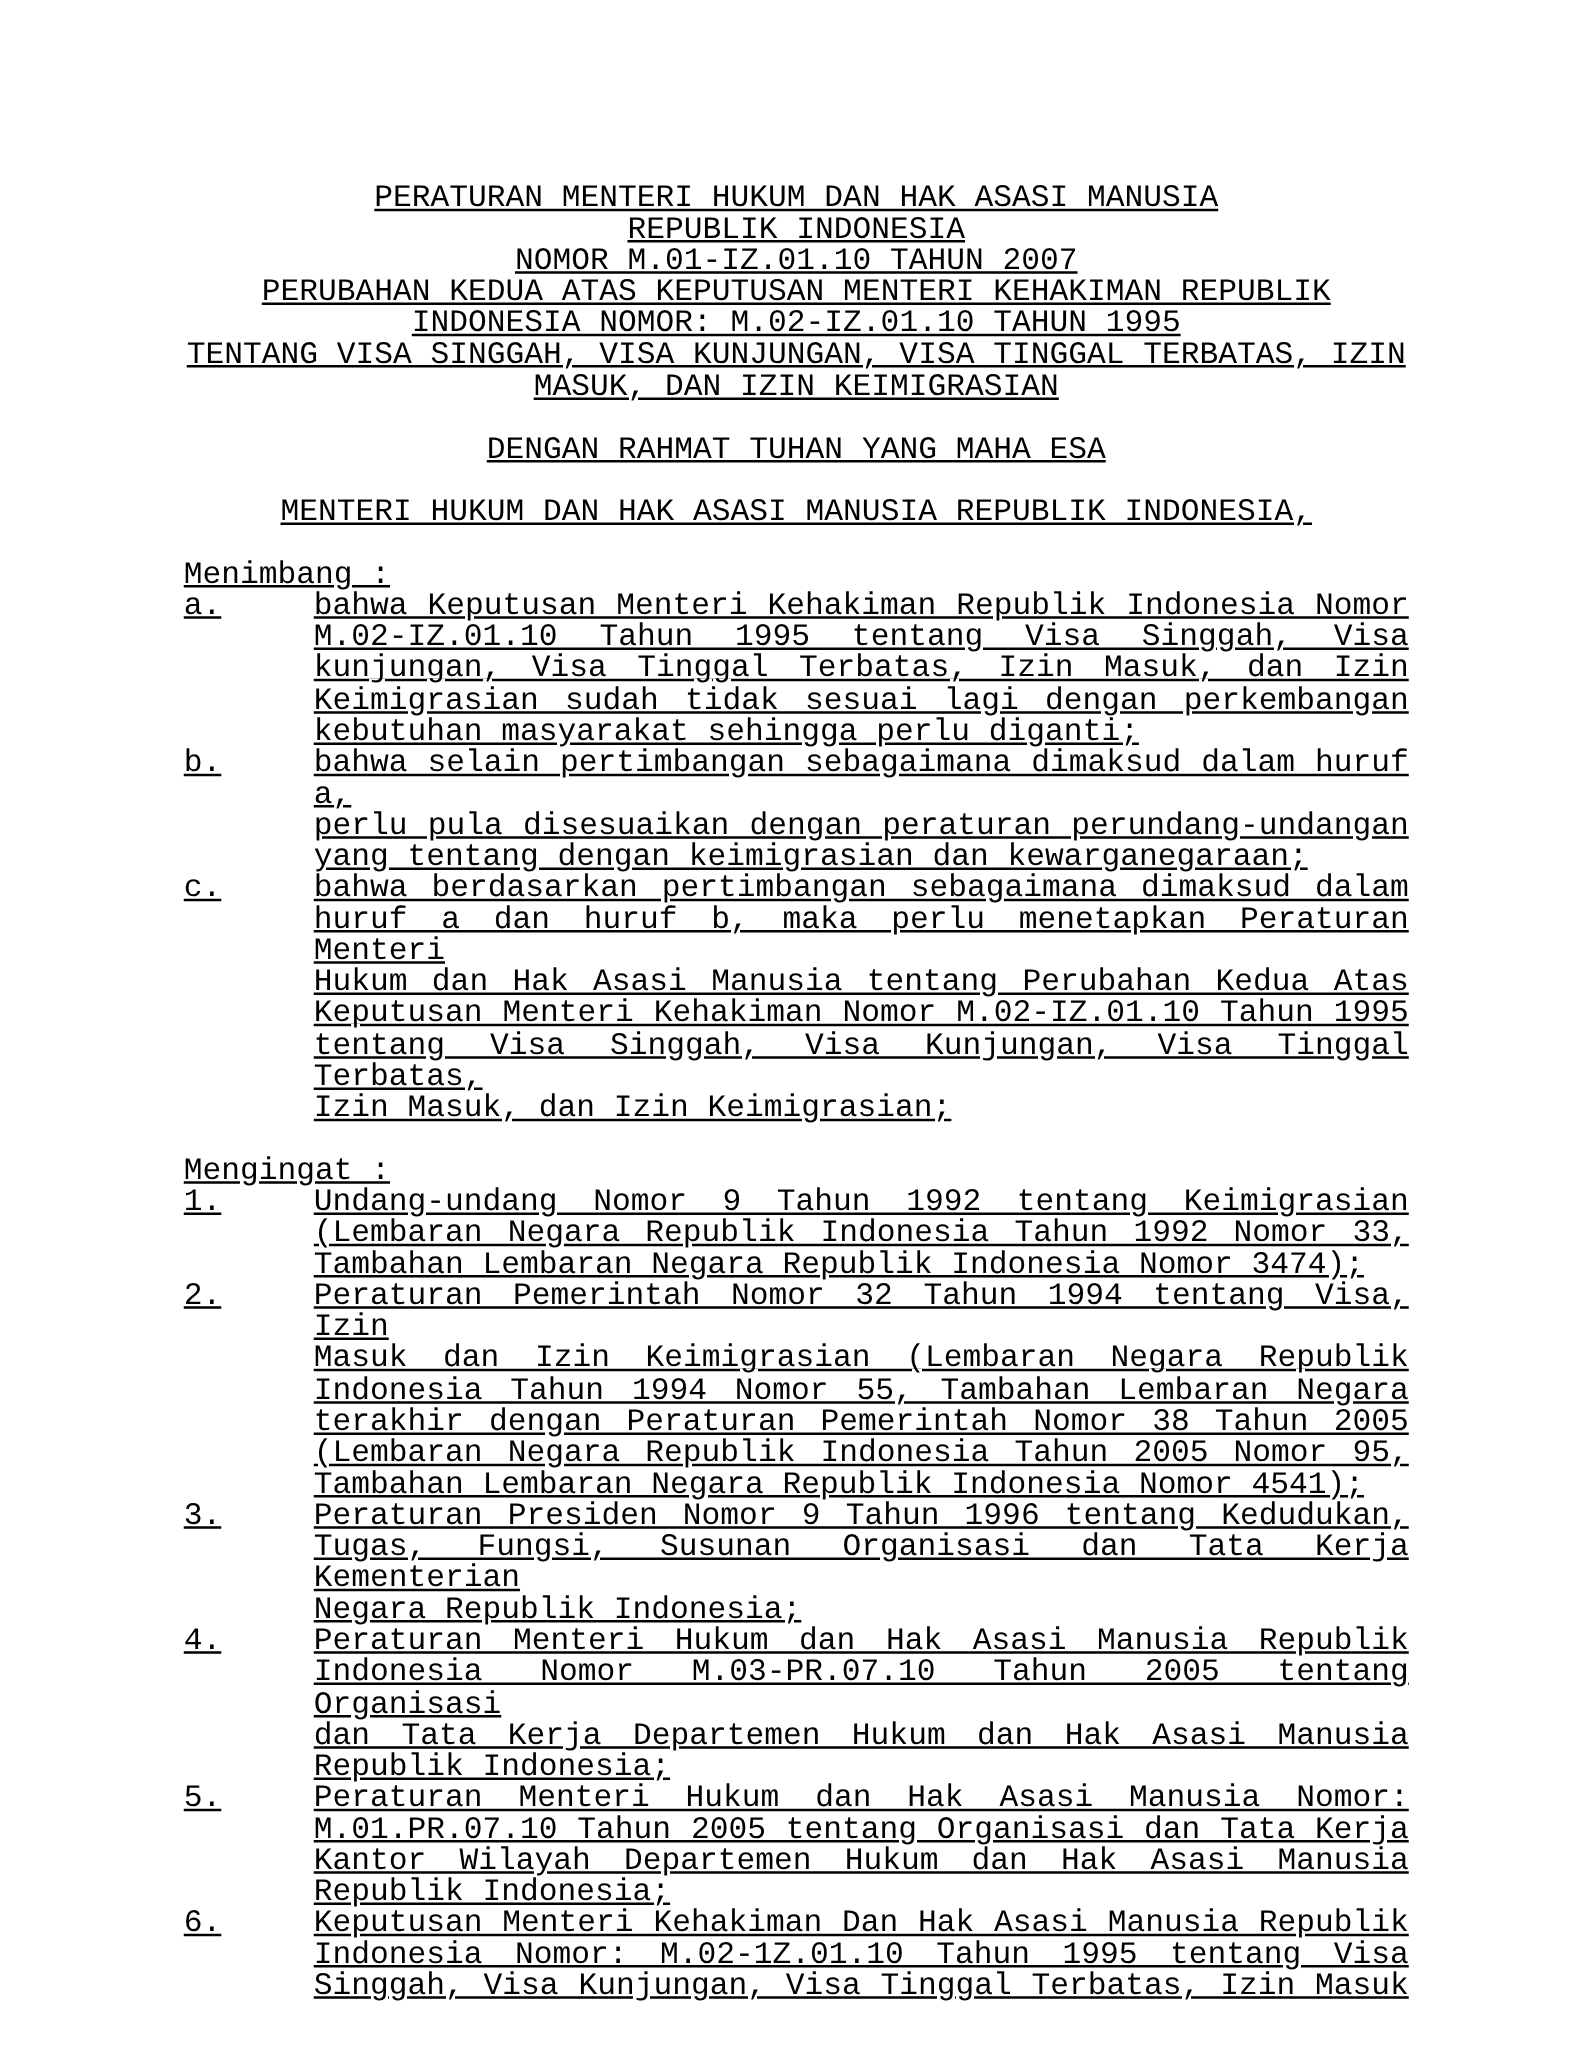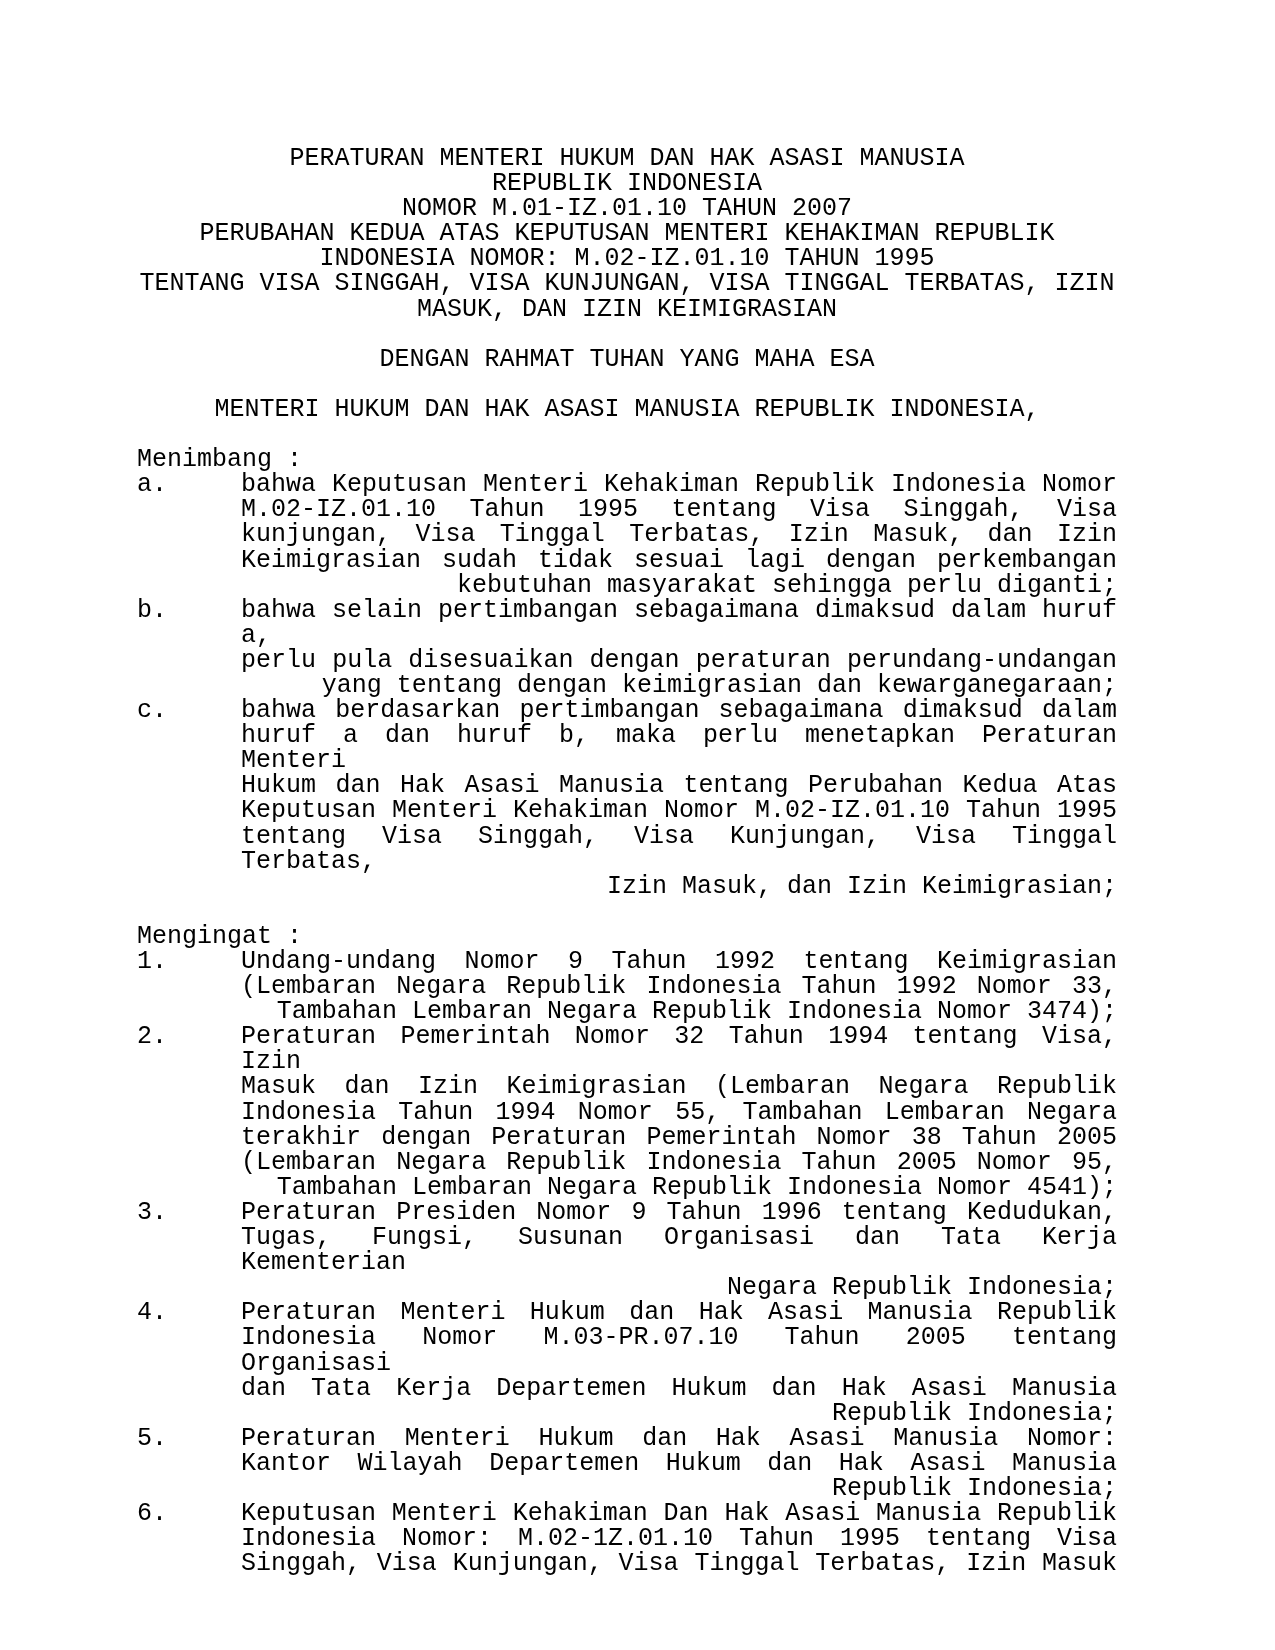--- a/index.html
+++ b/index.html
@@ -6,29 +6,30 @@
   .page {
     position:relative;
     width:1275px; height:1650px;
     background:#ffffff;
     overflow:hidden;
     font-family:"Liberation Mono","DejaVu Sans Mono",monospace;
     color:#000000;
   }
   .doc {
     position:absolute;
-    left:137px; top:146px;
+    left:147px; top:146px;
     width:980px;
     font-size:25px;
     line-height:25.1px;
+    text-decoration:underline;
   }
   .line { white-space:pre; min-height:25.1px; }
   .center { text-align:center; }
   .just { white-space:normal; text-align:justify; text-align-last:justify; }
-  .last { text-align:right; }
+  .last { text-align:left; }
   .blank { height:25.1px; }
   .item { display:flex; }
   .item .marker { flex:0 0 60px; width:60px; white-space:pre; }
   .item .body { flex:1 1 auto; min-width:0;margin-left:44px; }
 </style>
 </head>
 <body>
 
 <div class="page">
   <div class="doc">
@@ -124,20 +125,21 @@
         <div class="line just">Indonesia Nomor M.03-PR.07.10 Tahun 2005 tentang Organisasi</div>
         <div class="line just">dan Tata Kerja Departemen Hukum dan Hak Asasi Manusia</div>
         <div class="line last">Republik Indonesia;</div>
       </div>
     </div>
 
     <div class="item">
       <div class="marker line">5.</div>
       <div class="body">
         <div class="line just">Peraturan Menteri Hukum dan Hak Asasi Manusia Nomor:</div>
+        <div class="line just">M.01.PR.07.10 Tahun 2005 tentang Organisasi dan Tata Kerja</div>
         <div class="line just">Kantor Wilayah Departemen Hukum dan Hak Asasi Manusia</div>
         <div class="line last">Republik Indonesia;</div>
       </div>
     </div>
 
     <div class="item">
       <div class="marker line">6.</div>
       <div class="body">
         <div class="line just">Keputusan Menteri Kehakiman Dan Hak Asasi Manusia Republik</div>
         <div class="line just">Indonesia Nomor: M.02-1Z.01.10 Tahun 1995 tentang Visa</div>

